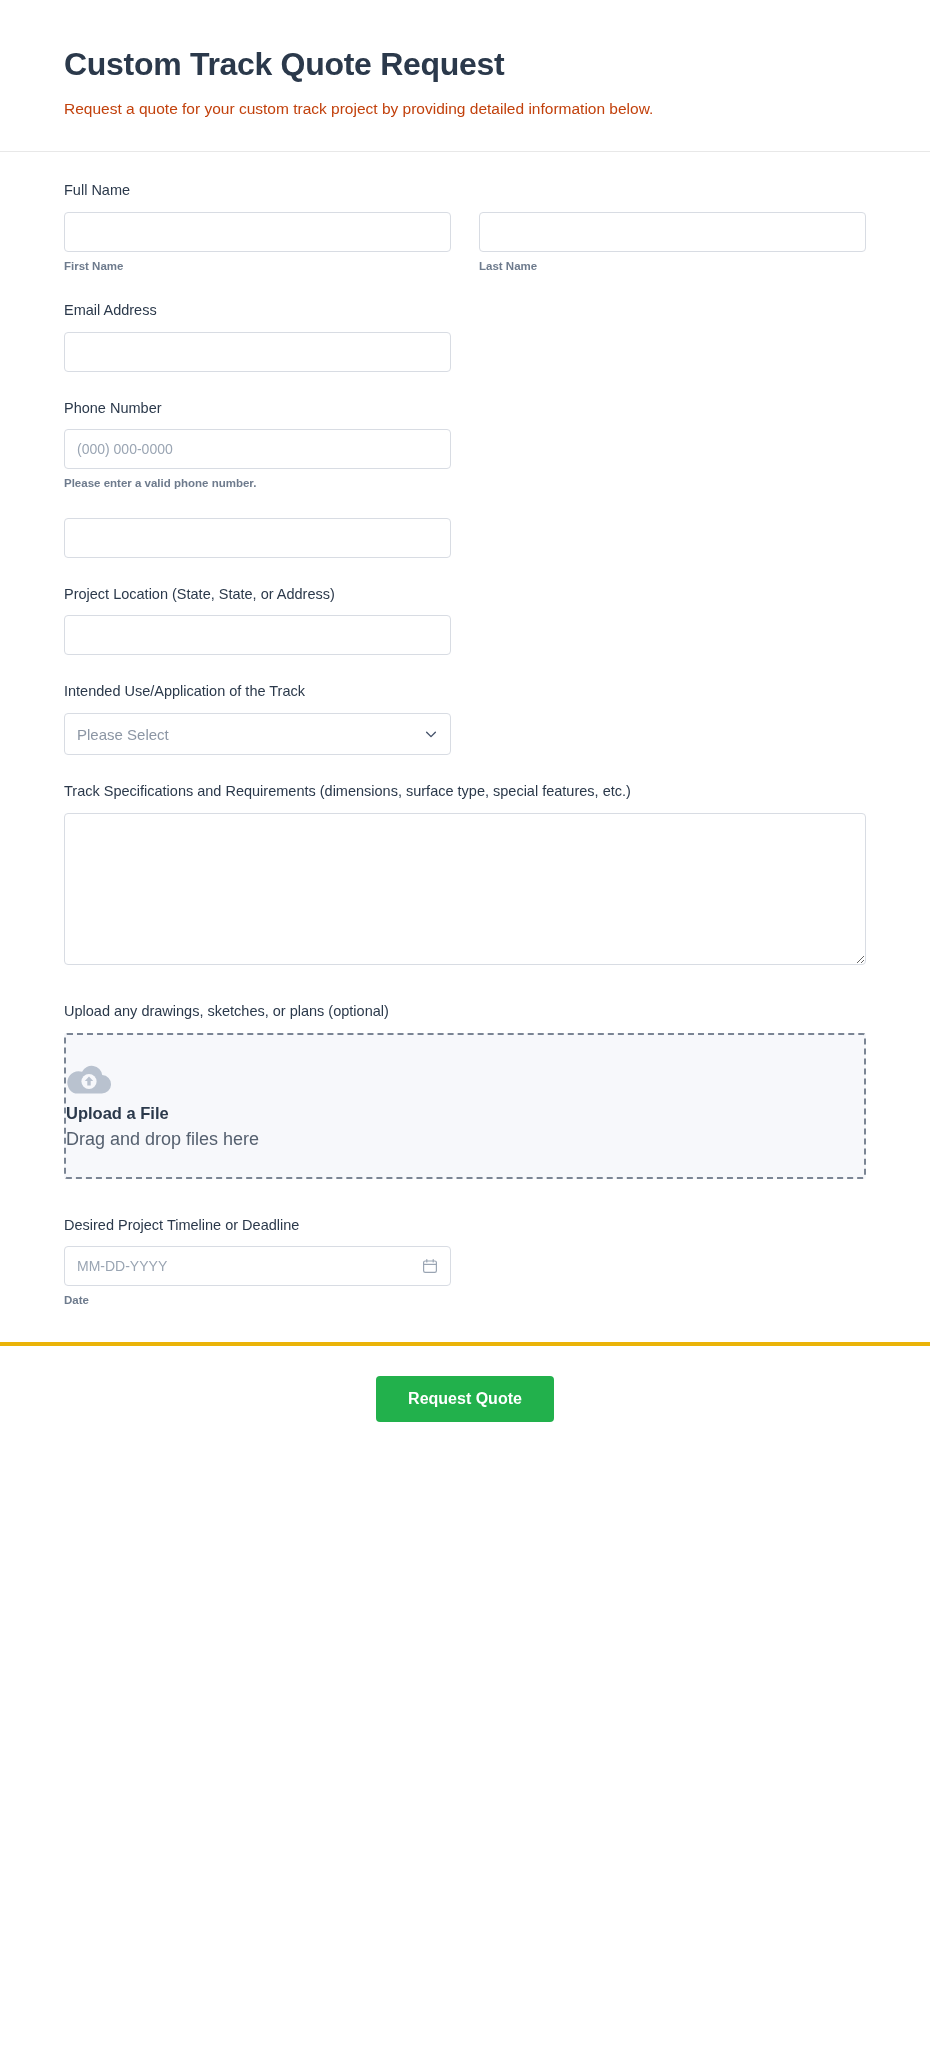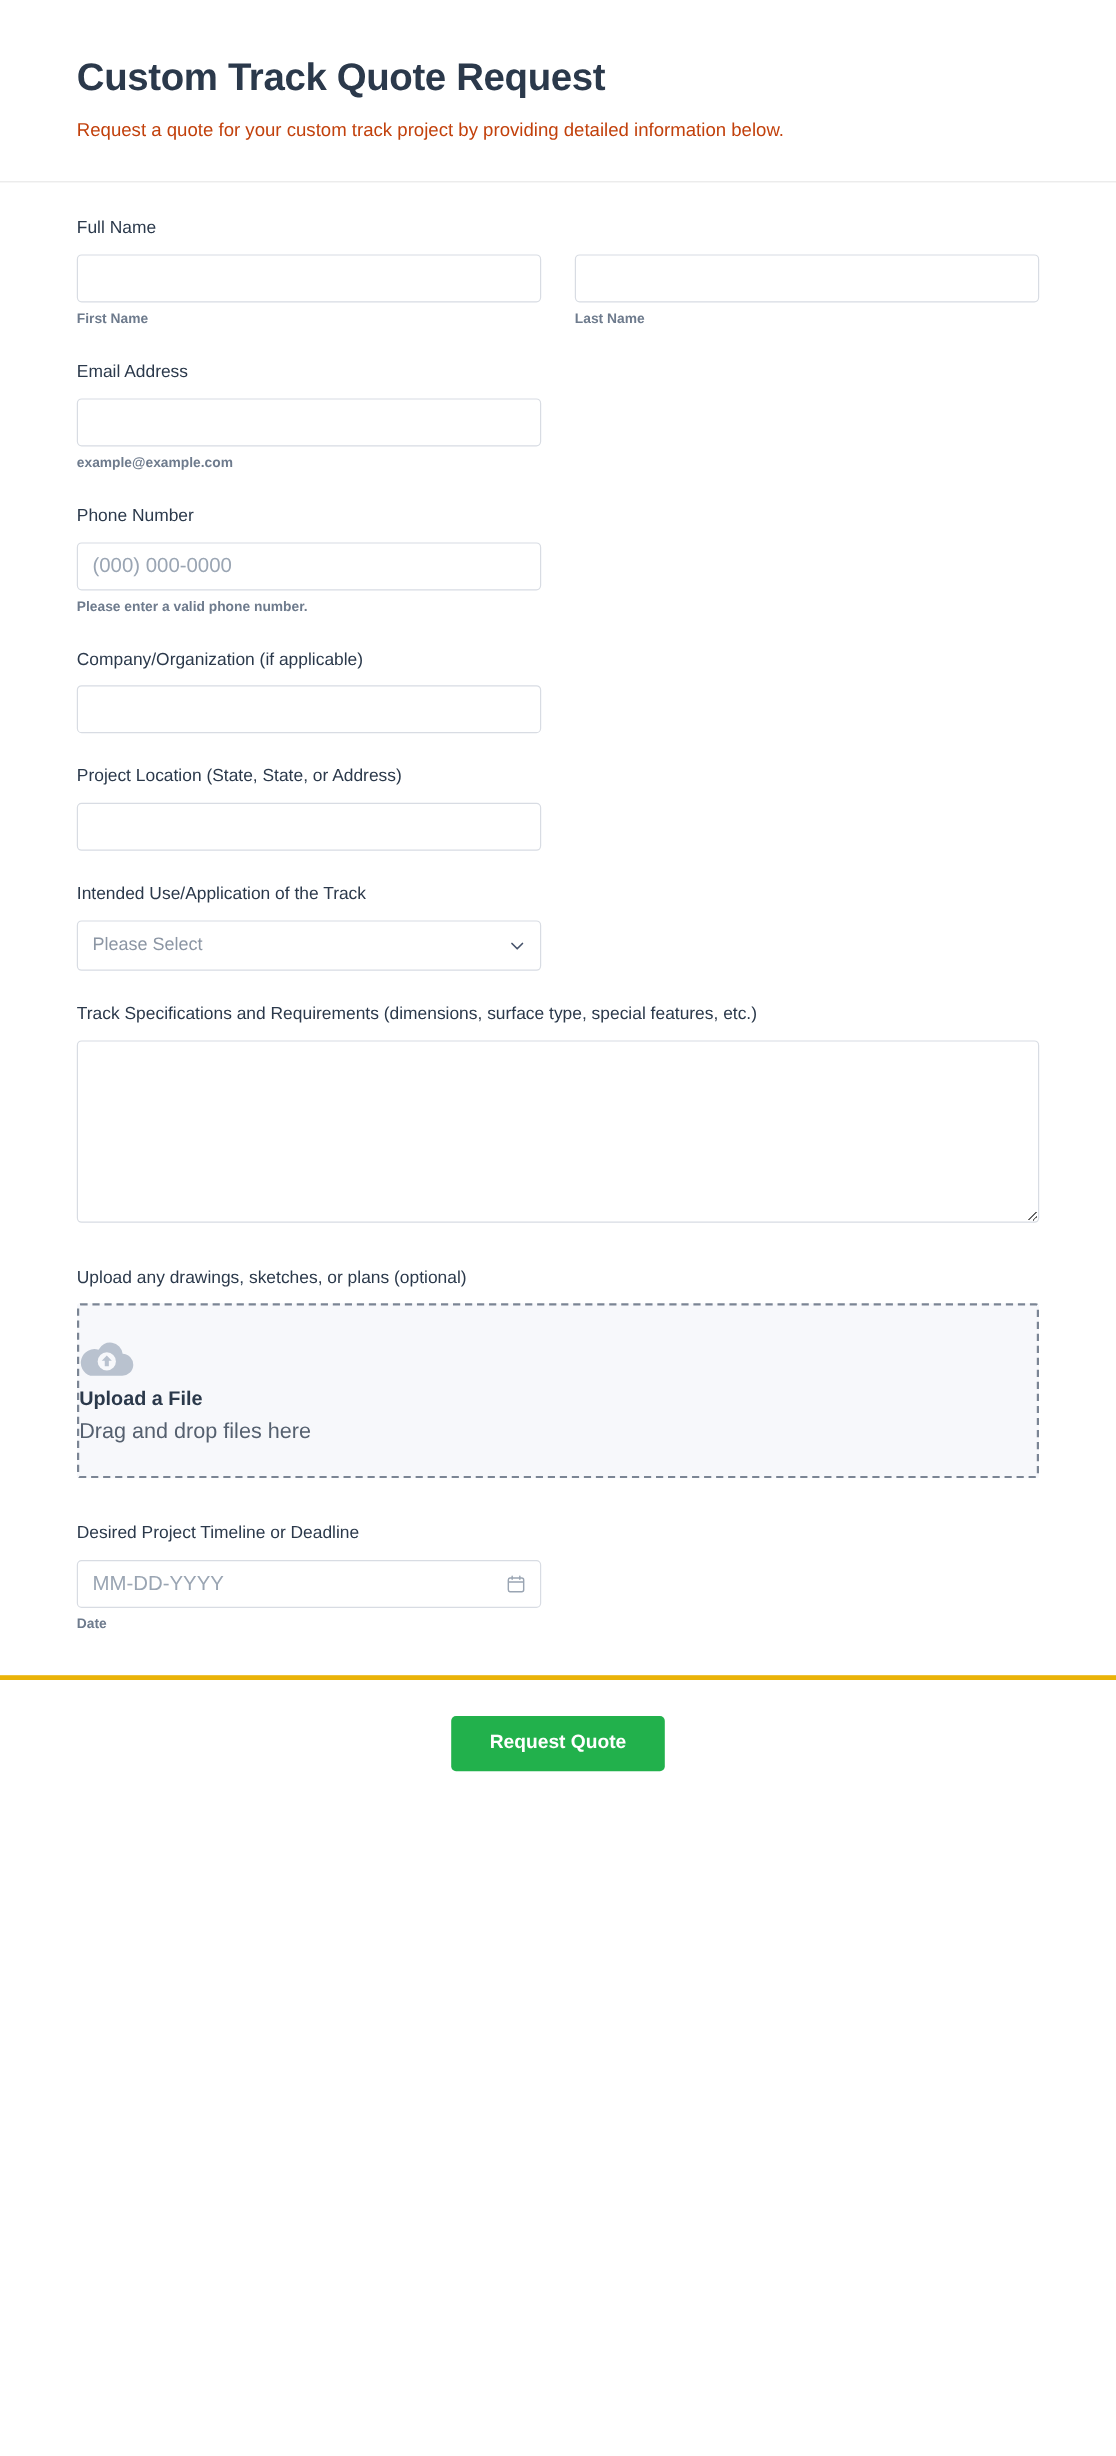--- a/index.html
+++ b/index.html
@@ -69,21 +69,21 @@
     font-weight: bold;
   }
   .input {
     display: block;
     width: 100%;
     height: 40px;
     border: 1px solid #d8dce3;
     border-radius: 4px;
     background: #fff;
     padding: 8px 12px;
-    font-size: 17px;
+    font-size: 14px;
     color: #3b82f6;
     font-family: "Liberation Sans", sans-serif;
     outline: none;
   }
   .input::placeholder { color: #9aa5b3; }
   .w-small { width: 387px; }
   .row-two {
     display: flex;
     gap: 28px;
   }
@@ -201,31 +201,29 @@
           <div class="col">
             <input class="input" type="text" value="" style="">
             <div class="sub-label">Last Name</div>
           </div>
         </div>
       </div>
 
       <div class="field">
         <label class="field-label">Email Address</label>
         <input class="input w-small" type="email" value="" style="">
-        <div class="sub-label">example@example.com</div>
       </div>
 
       <div class="field">
         <label class="field-label">Phone Number</label>
         <input class="input w-small" type="tel" placeholder="(000) 000-0000" style="">
         <div class="sub-label">Please enter a valid phone number.</div>
       </div>
 
       <div class="field">
-        <label class="field-label">Company/Organization (if applicable)</label>
         <input class="input w-small" type="text" value="" style="">
       </div>
 
       <div class="field">
         <label class="field-label">Project Location (State, State, or Address)</label>
         <input class="input w-small" type="text" value="" style="">
       </div>
 
       <div class="field">
         <label class="field-label">Intended Use/Application of the Track</label>

